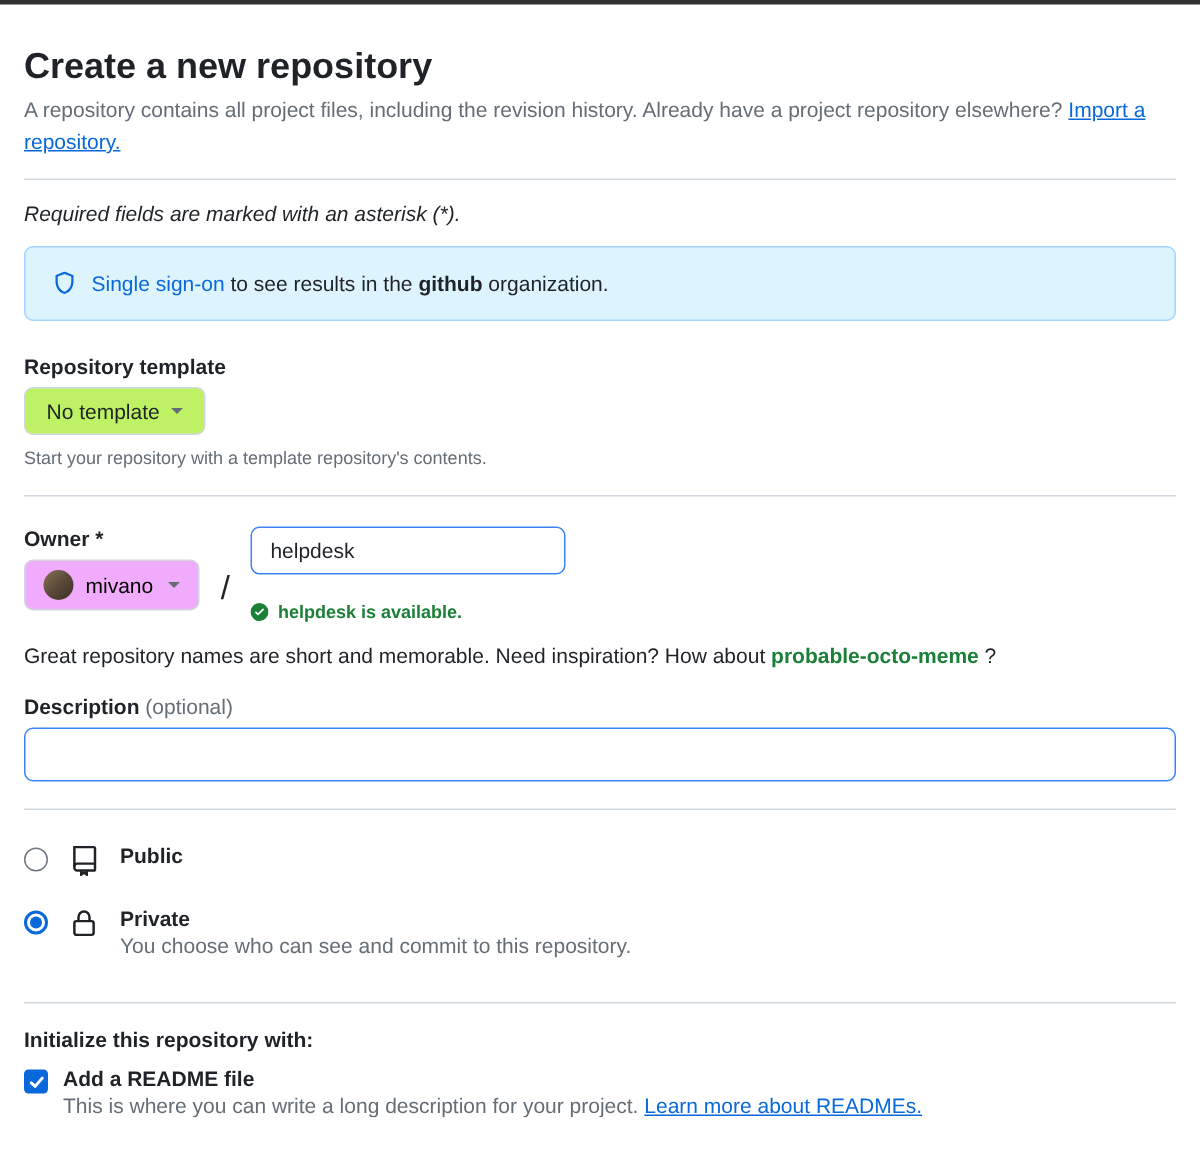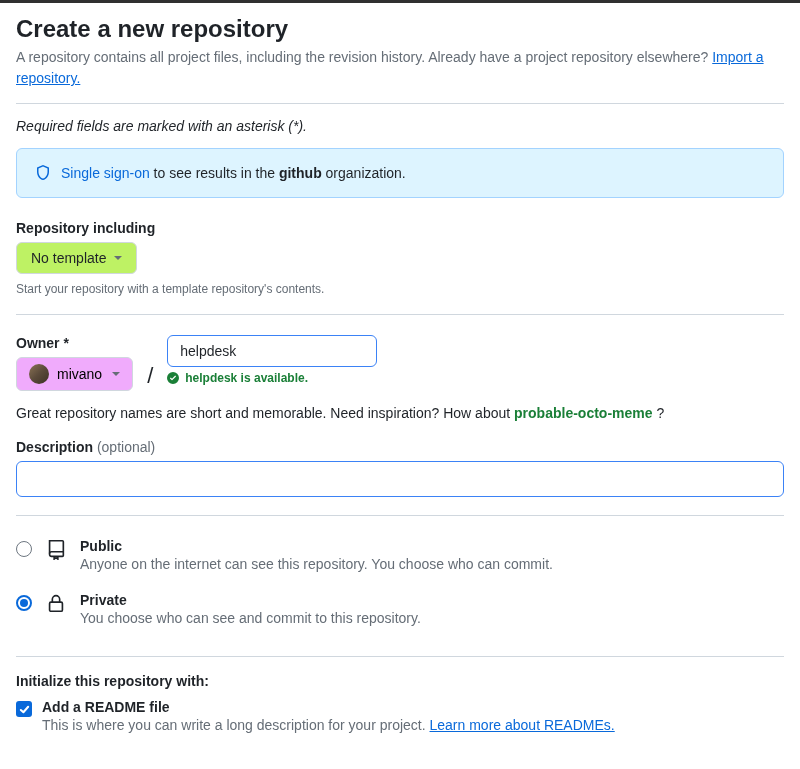--- a/index.html
+++ b/index.html
@@ -8,21 +8,21 @@
       font-size: 14px;
       color: #1f2328;
       background: #ffffff;
       width: 800px;
       padding: 0 16px;
       border-top: 3px solid #303030;
     }
     h1 {
       font-size: 24px;
       font-weight: 600;
-      margin-top: 12px;
+      margin-top: 28px;
       margin-bottom: 4px;
     }
     .subhead {
       color: #656d76;
       font-size: 14px;
       line-height: 1.5;
       margin-bottom: 14px;
     }
     .link { color: #0969da; text-decoration: underline; cursor: pointer; }
     .link-sso { color: #0969da; cursor: pointer; }
@@ -90,21 +90,21 @@
       padding: 7px 12px;
       font-size: 14px;
       width: 210px;
       background: #fff;
       color: #1f2328;
     }
     .text-input-full { width: 100%; padding: 9px 12px; }
     .availability {
       display: flex; align-items: center; gap: 6px;
       color: #1a7f37; font-weight: 600; font-size: 12px;
-      margin-top: 4px;
+      margin-top: 18px;
     }
     .availability svg { fill: #1a7f37; }
     .inspiration { font-size: 14px; color: #1f2328; margin-top: 14px; margin-bottom: 18px; }
     .suggestion { color: #1a7f37; font-weight: 600; cursor: pointer; }
     .optional { color: #656d76; font-weight: 400; }
     .desc-wrap { margin-bottom: 18px; }
     .visibility-section { padding: 16px 0; }
     .vis-option {
       display: flex; align-items: flex-start; gap: 12px;
       padding: 6px 0 14px 0; cursor: pointer;
@@ -150,21 +150,21 @@
 <div class="sso-banner">
   <svg width="16" height="16" viewBox="0 0 16 16">
       <path d="M8 0l6 2.5v4.2c0 4.1-2.6 7.6-6 8.3-3.4-.7-6-4.2-6-8.3V2.5L8 0zm0 1.6L3.5 3.4v3.3c0 3.3 2 6.1 4.5 6.8 2.5-.7 4.5-3.5 4.5-6.8V3.4L8 1.6z"></path>
     </svg>
   <span class="sso-text">
     <a class="link-sso">Single sign-on</a><span> to see results in the </span><b>github</b><span> organization.</span>
   </span>
 </div>
 
 <div class="template-section">
-  <label class="label">Repository including</label>
+  <label class="label">Repository template</label>
   <button class="btn">
     <span>No template</span>
     <span class="caret"></span>
   </button>
   <div class="hint">Start your repository with a template repository's contents.</div>
 </div>
 
 <hr class="divider">
 
 <div class="owner-row">
@@ -204,21 +204,20 @@
 <div class="visibility-section">
   <div class="vis-option">
     <span class="radio"></span>
     <svg class="vis-icon" viewBox="0 0 24 24" fill="none" stroke="#1f2328" stroke-width="1.8">
         <path d="M5 3h14a1 1 0 011 1v15a1 1 0 01-1 1H7a2 2 0 01-2-2V3z"></path>
         <path d="M5 17a2 2 0 012-2h13"></path>
         <path d="M10 20v3l2-1.5 2 1.5v-3"></path>
       </svg>
     <div class="vis-text">
       <div class="vis-title">Public</div>
-      <div class="vis-desc">Anyone on the internet can see this repository. You choose who can commit.</div>
     </div>
   </div>
   <div class="vis-option">
     <span class="radio checked"></span>
     <svg class="vis-icon" viewBox="0 0 24 24" fill="none" stroke="#1f2328" stroke-width="1.8">
         <rect x="5" y="11" width="14" height="10" rx="1.5"></rect>
         <path d="M8 11V8a4 4 0 018 0v3"></path>
       </svg>
     <div class="vis-text">
       <div class="vis-title">Private</div>

